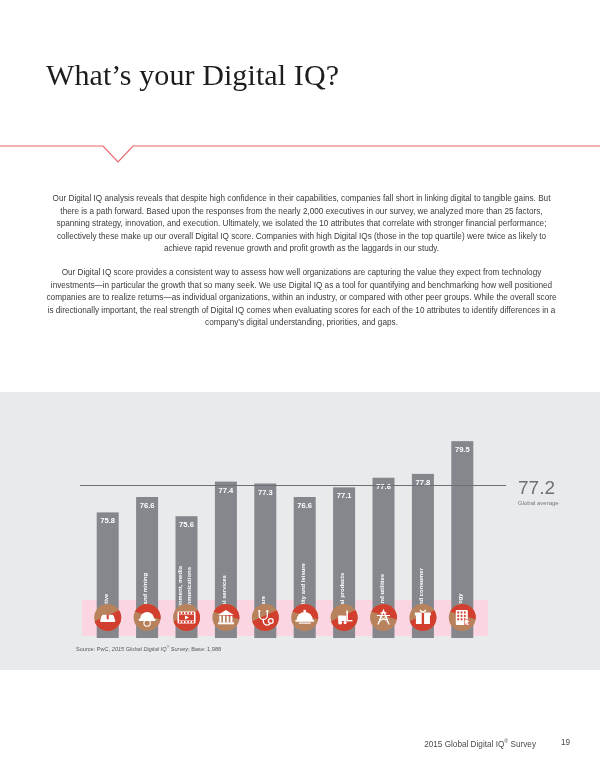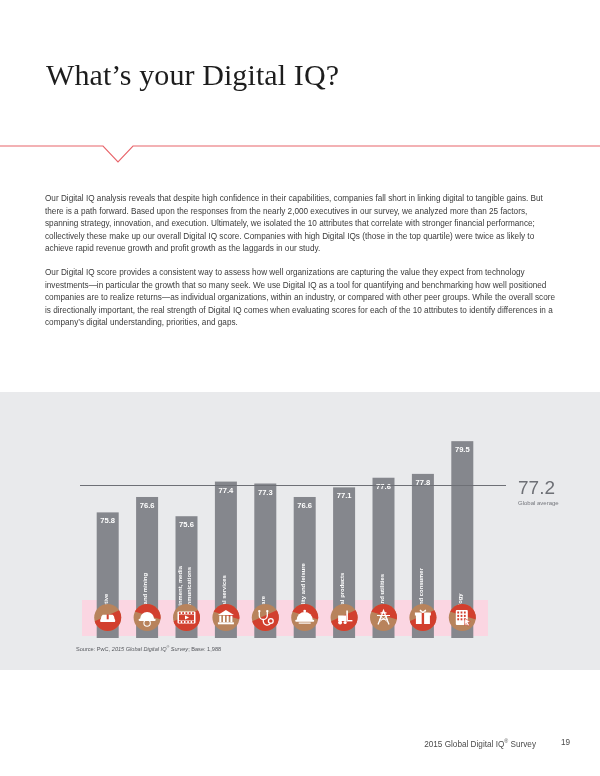--- a/index.html
+++ b/index.html
@@ -17,21 +17,21 @@
     font-family:"Liberation Serif",serif;
     font-size:30px;color:#1d1d1d;letter-spacing:.1px;
     white-space:nowrap;
   }
   .rule-wrap{position:absolute;left:0;right:0;top:140px;height:26px;}
   .rule-svg{display:block;width:600px;height:26px;}
 
   
   .copy{
     position:absolute;left:45px;top:193px;width:513px;
-    font-size:8.2px;line-height:12.6px;color:#3b3b3b;text-align:left;
+    font-size:8.2px;line-height:12.6px;color:#3b3b3b;text-align:center;
   }
   .copy p{margin:0 0 11px 0;}
 
   
   .panel{
     position:absolute;left:0;top:392px;width:600px;height:278px;
     background:#e9eaec;
   }
   .chart-area{position:absolute;left:0;top:0;width:600px;height:278px;}
   .chart-svg{display:block;}

